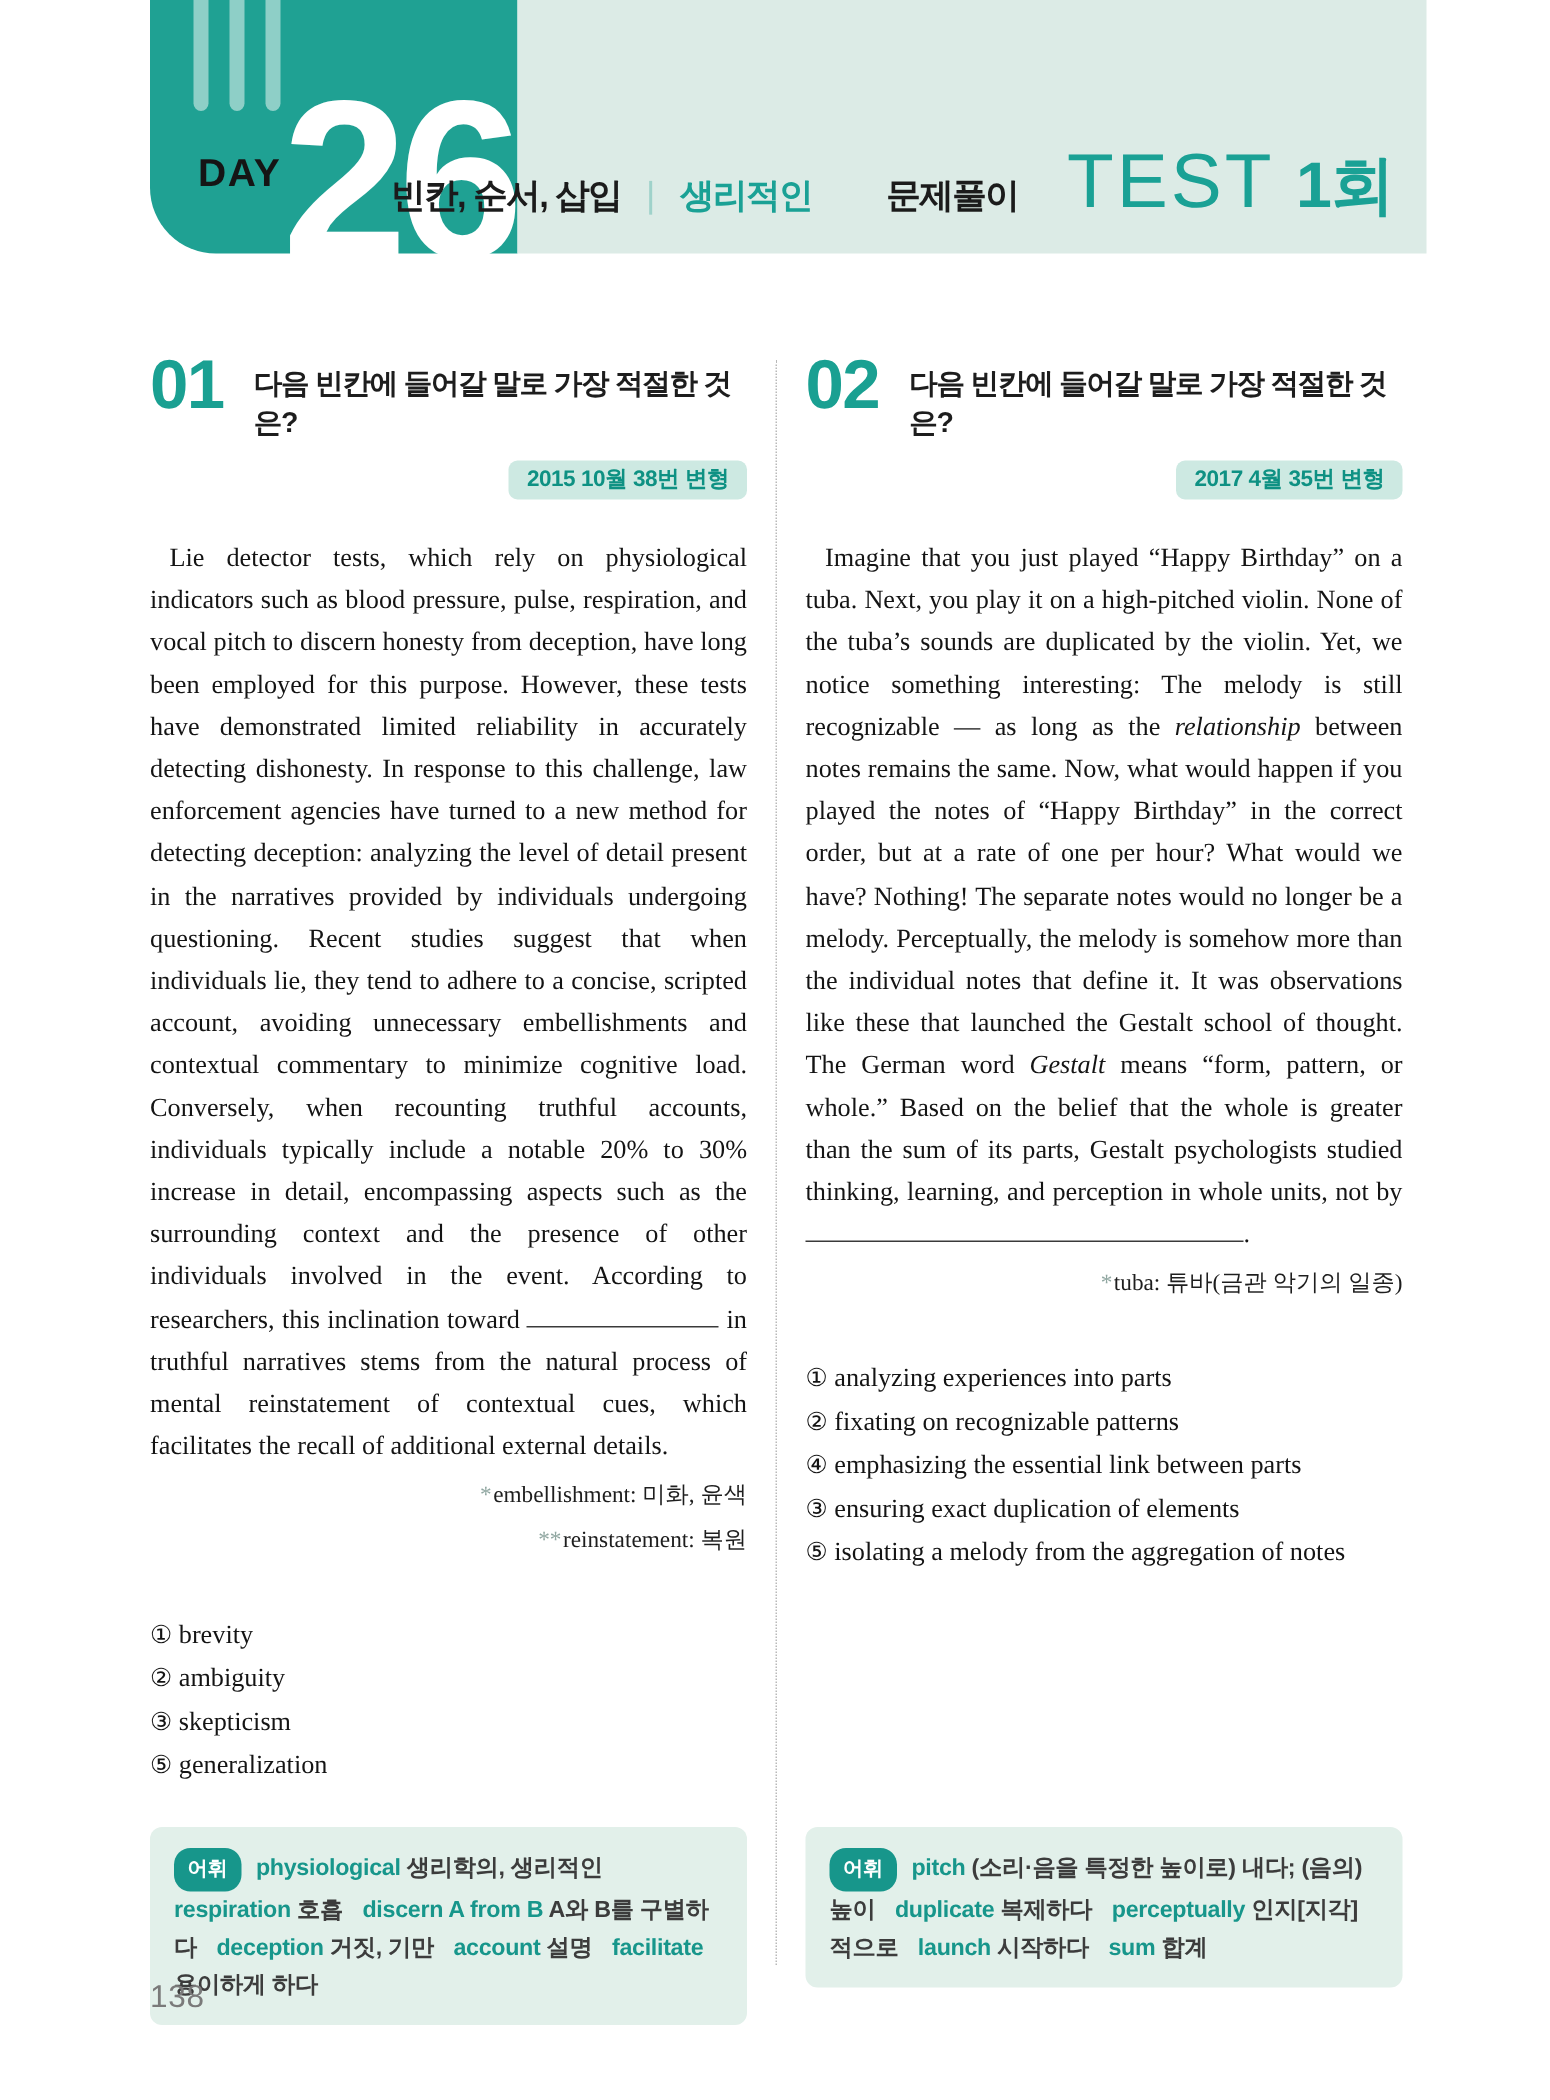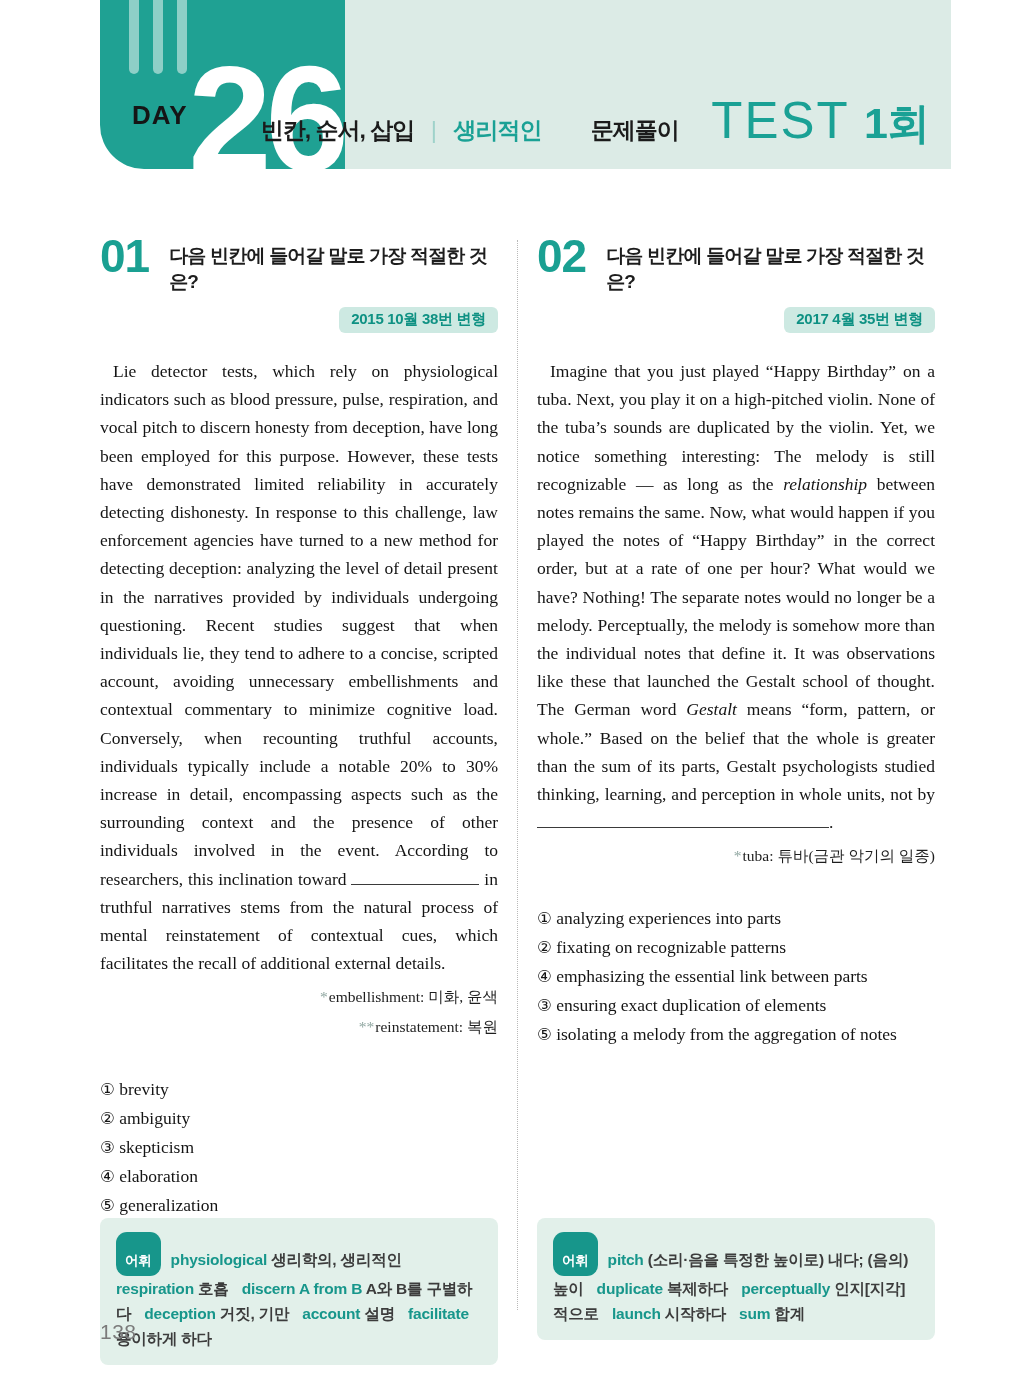--- a/index.html
+++ b/index.html
@@ -49,21 +49,21 @@
   .fmark{color:#8fa6a0;margin-right:1px;}
 
   .choices{margin-top:33px;font-family:"Liberation Serif","DejaVu Serif",serif;
            font-size:17.5px;line-height:29px;color:#141414;}
   .cmark{font-family:"DejaVu Sans",sans-serif;font-size:16.5px;}
 
   .vocab{position:absolute;left:0;right:0;top:985px;background:#e2f0ea;border-radius:8px;
          padding:14px 16px;box-sizing:border-box;font-size:15.5px;line-height:25px;
          color:#3c3c3c;font-weight:700;letter-spacing:-0.2px;}
   .vlabel{display:inline-block;background:#17968b;color:#ffffff;font-size:13.5px;font-weight:700;
-          padding:16px 9px 3px;border-radius:11px;margin-right:10px;}
+          padding:1px 9px 3px;border-radius:11px;margin-right:10px;}
   .ven{color:#17968b;}
   .vko{color:#3c3c3c;}
   .ventry{margin-right:13px;}
 
   .page-num{position:absolute;left:100px;top:1320px;font-size:21px;color:#7a7a7a;letter-spacing:0.5px;}
 </style>
 </head>
 <body>
 
 <div class="page">
@@ -99,21 +99,20 @@
     </div>
     <div class="passage"><span>Lie detector tests, which rely on physiological indicators such as blood pressure, pulse, respiration, and vocal pitch to discern honesty from deception, have long been employed for this purpose. However, these tests have demonstrated limited reliability in accurately detecting dishonesty. In response to this challenge, law enforcement agencies have turned to a new method for detecting deception: analyzing the level of detail present in the narratives provided by individuals undergoing questioning. Recent studies suggest that when individuals lie, they tend to adhere to a concise, scripted account, avoiding unnecessary embellishments and contextual commentary to minimize cognitive load. Conversely, when recounting truthful accounts, individuals typically include a notable 20% to 30% increase in detail, encompassing aspects such as the surrounding context and the presence of other individuals involved in the event. According to researchers, this inclination toward </span><span class="blank" style="width: 128px;"></span><span> in truthful narratives stems from the natural process of mental reinstatement of contextual cues, which facilitates the recall of additional external details.</span></div>
     <div class="footnotes">
           <div><span class="fmark">*</span><span>embellishment: 미화, 윤색</span></div>
           <div><span class="fmark">**</span><span>reinstatement: 복원</span></div>
         </div>
     <div class="choices">
           <div><span class="cmark">①</span><span> brevity</span></div>
           <div><span class="cmark">②</span><span> ambiguity</span></div>
           <div><span class="cmark">③</span><span> skepticism</span></div>
-          <div><span class="cmark">④</span><span> elaboration</span></div>
           <div><span class="cmark">⑤</span><span> generalization</span></div>
         </div>
     <div class="vocab">
       <span class="vlabel">어휘</span><span><span class="ventry"><span class="ven">physiological</span><span class="vko"> 생리학의, 생리적인</span></span><span class="ventry"><span class="ven">respiration</span><span class="vko"> 호흡</span></span><span class="ventry"><span class="ven">discern A from B</span><span class="vko"> A와 B를 구별하다</span></span><span class="ventry"><span class="ven">deception</span><span class="vko"> 거짓, 기만</span></span><span class="ventry"><span class="ven">account</span><span class="vko"> 설명</span></span><span class="ventry"><span class="ven">facilitate</span><span class="vko"> 용이하게 하다</span></span></span>
     </div>
   </div>
 </div>
   <div class="col" id="col-right">
   <div>
     <div class="qhead">

